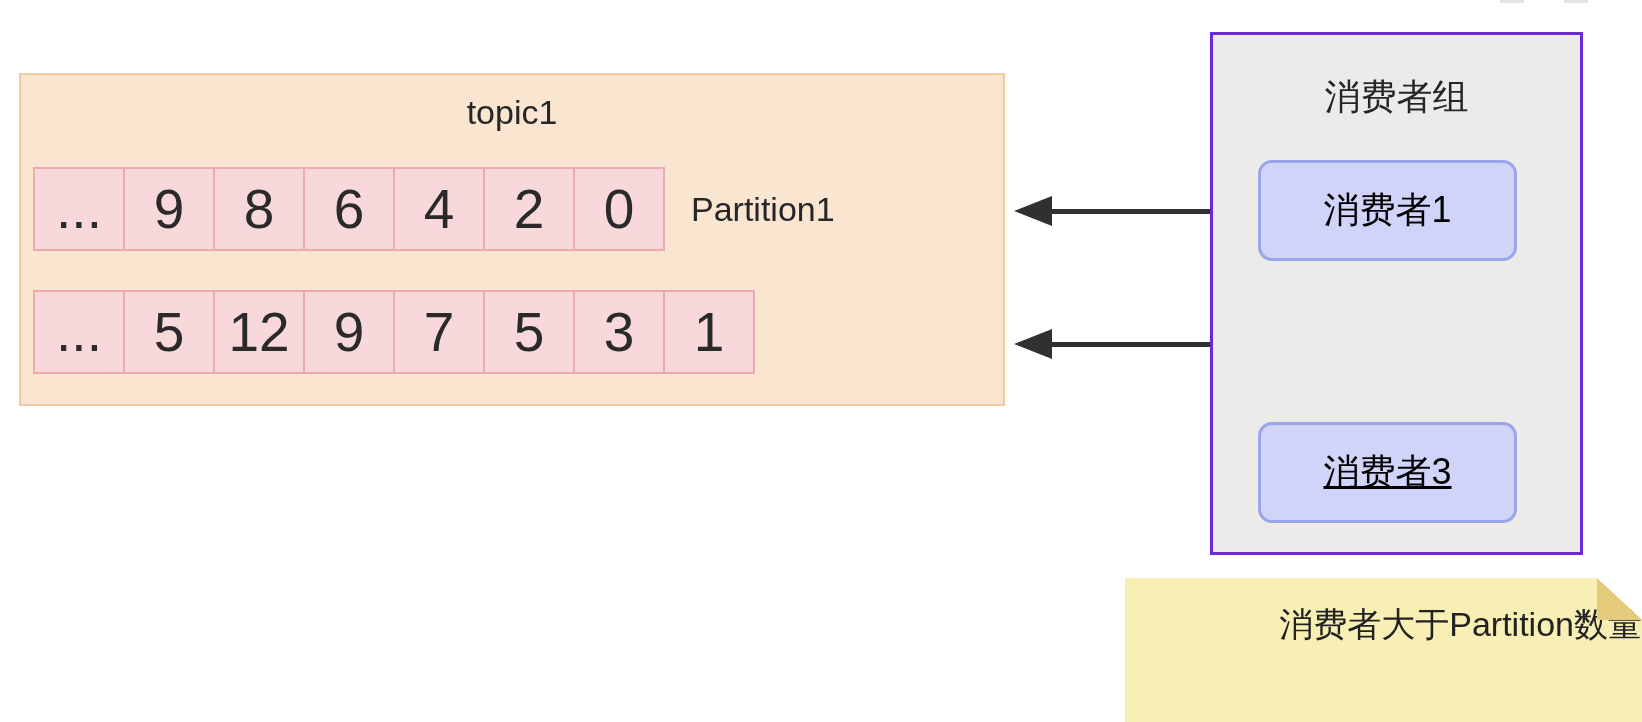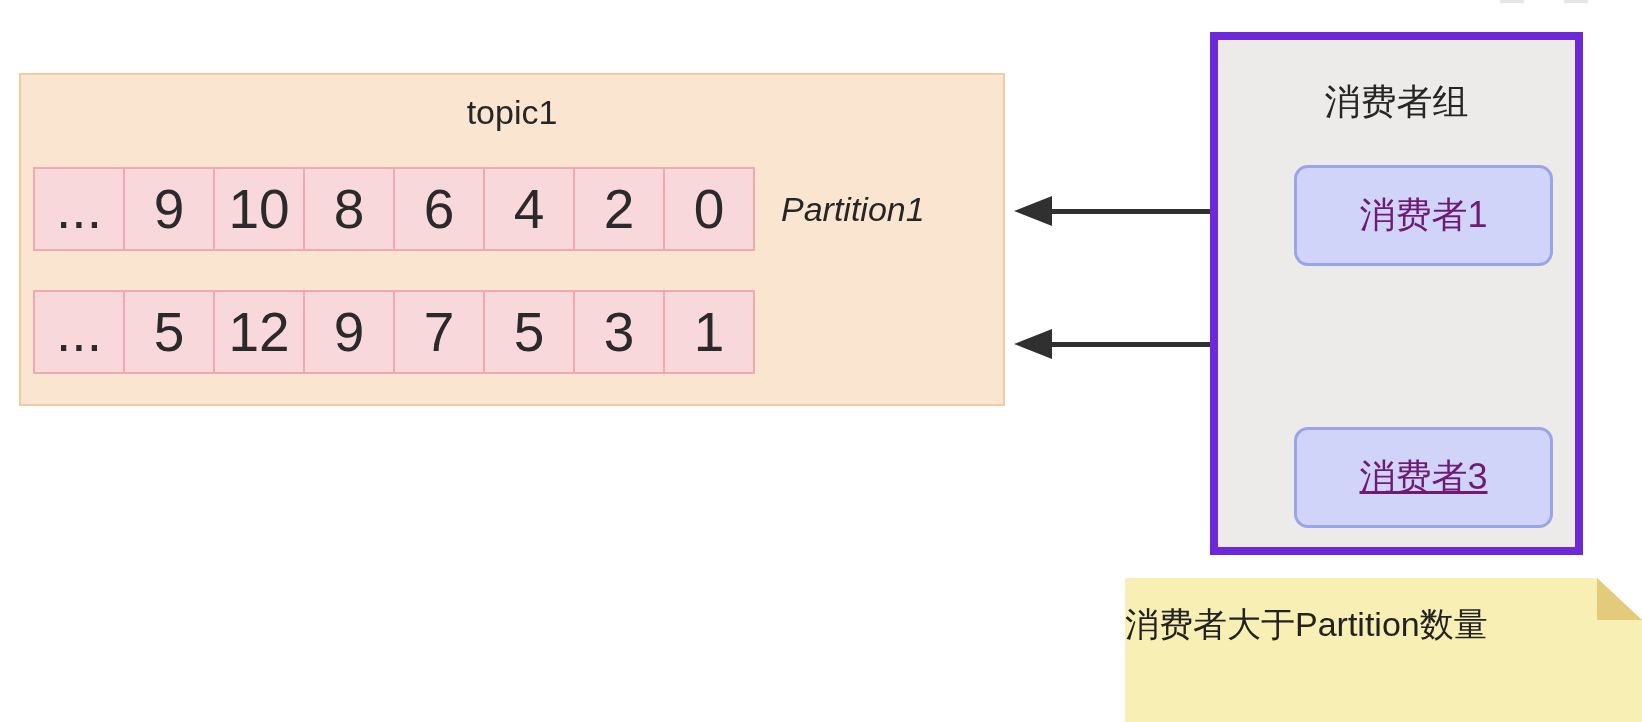--- a/index.html
+++ b/index.html
@@ -22,78 +22,77 @@
   .row-1{top:92px;}
   .row-2{top:215px;}
   .cell{
     width:92px;height:84px;box-sizing:border-box;margin-left:-2px;
     background:#f8d8db;border:2px solid #efaab0;
     display:flex;align-items:center;justify-content:center;
     font-size:55px;color:#2a2a2a;
   }
   .cell:first-child{margin-left:0;}
   .partition-label{
-    margin-left:26px;align-self:center;font-size:34px;color:#262626;white-space:nowrap;font-style:italic;
+    margin-left:26px;align-self:center;font-size:34px;color:#262626;white-space:nowrap;
   }
   
   .arrow-line{position:absolute;height:5px;background:#303030;}
   .arrow-head{
     position:absolute;width:0;height:0;
     border-top:15px solid transparent;border-bottom:15px solid transparent;
     border-right:38px solid #303030;
   }
   
   .group-box{
     position:absolute;left:1210px;top:32px;width:373px;height:523px;
-    background:#edebe9;border:8px solid #6d28d9;box-sizing:border-box;padding-left:9px;
+    background:#edebe9;border:3px solid #6d28d9;box-sizing:border-box;padding-left:9px;
   }
   .group-title{
     position:absolute;left:0;right:0;top:38px;text-align:center;
     font-size:36px;color:#262626;
   }
   .consumer-box{
     position:absolute;left:45px;width:259px;height:101px;box-sizing:border-box;
     background:#cfd4f8;border:3px solid #9aa4e8;border-radius:14px;
     display:flex;align-items:center;justify-content:center;
-    font-size:36px;color:#701a75;margin-left:31px;
+    font-size:36px;color:#000000;
   }
   .consumer-1{top:125px;}
   .consumer-2{top:258px;}
   .consumer-3{top:387px;text-decoration:underline;}
   
   .note{
     position:absolute;left:1125px;top:578px;width:517px;height:144px;
     background:#f8efb4;
     clip-path:polygon(0 0, calc(100% - 45px) 0, 100% 42px, 100% 100%, 0 100%);
   }
   .note-fold{
     position:absolute;left:472px;top:0;width:45px;height:42px;
     background:#e3cb7b;clip-path:polygon(0 0, 100% 100%, 0 100%);
   }
   .note-text{
-    position:absolute;left:0;right:0;top:20px;text-align:left;
+    position:absolute;left:0;right:0;top:20px;text-align:right;
     font-size:34px;line-height:52px;color:#222222;
   }
   
   .artifact{position:absolute;top:0;height:3px;width:24px;background:#dad8d6;opacity:.7;}
   .artifact-a{left:1500px;}
   .artifact-b{left:1564px;}
 </style>
 </head>
 <body>
 
 <div id="canvas">
 
   <div class="topic-box">
     <div class="topic-title">topic1</div>
 
     <div class="partition-row row-1">
       <div class="cell">...</div>
       <div class="cell">9</div>
-      <div class="cell">10</div>
       <div class="cell">8</div>
       <div class="cell">6</div>
       <div class="cell">4</div>
       <div class="cell">2</div>
       <div class="cell">0</div>
       <div class="partition-label">Partition1</div>
     </div>
 
     <div class="partition-row row-2">
       <div class="cell">...</div>

